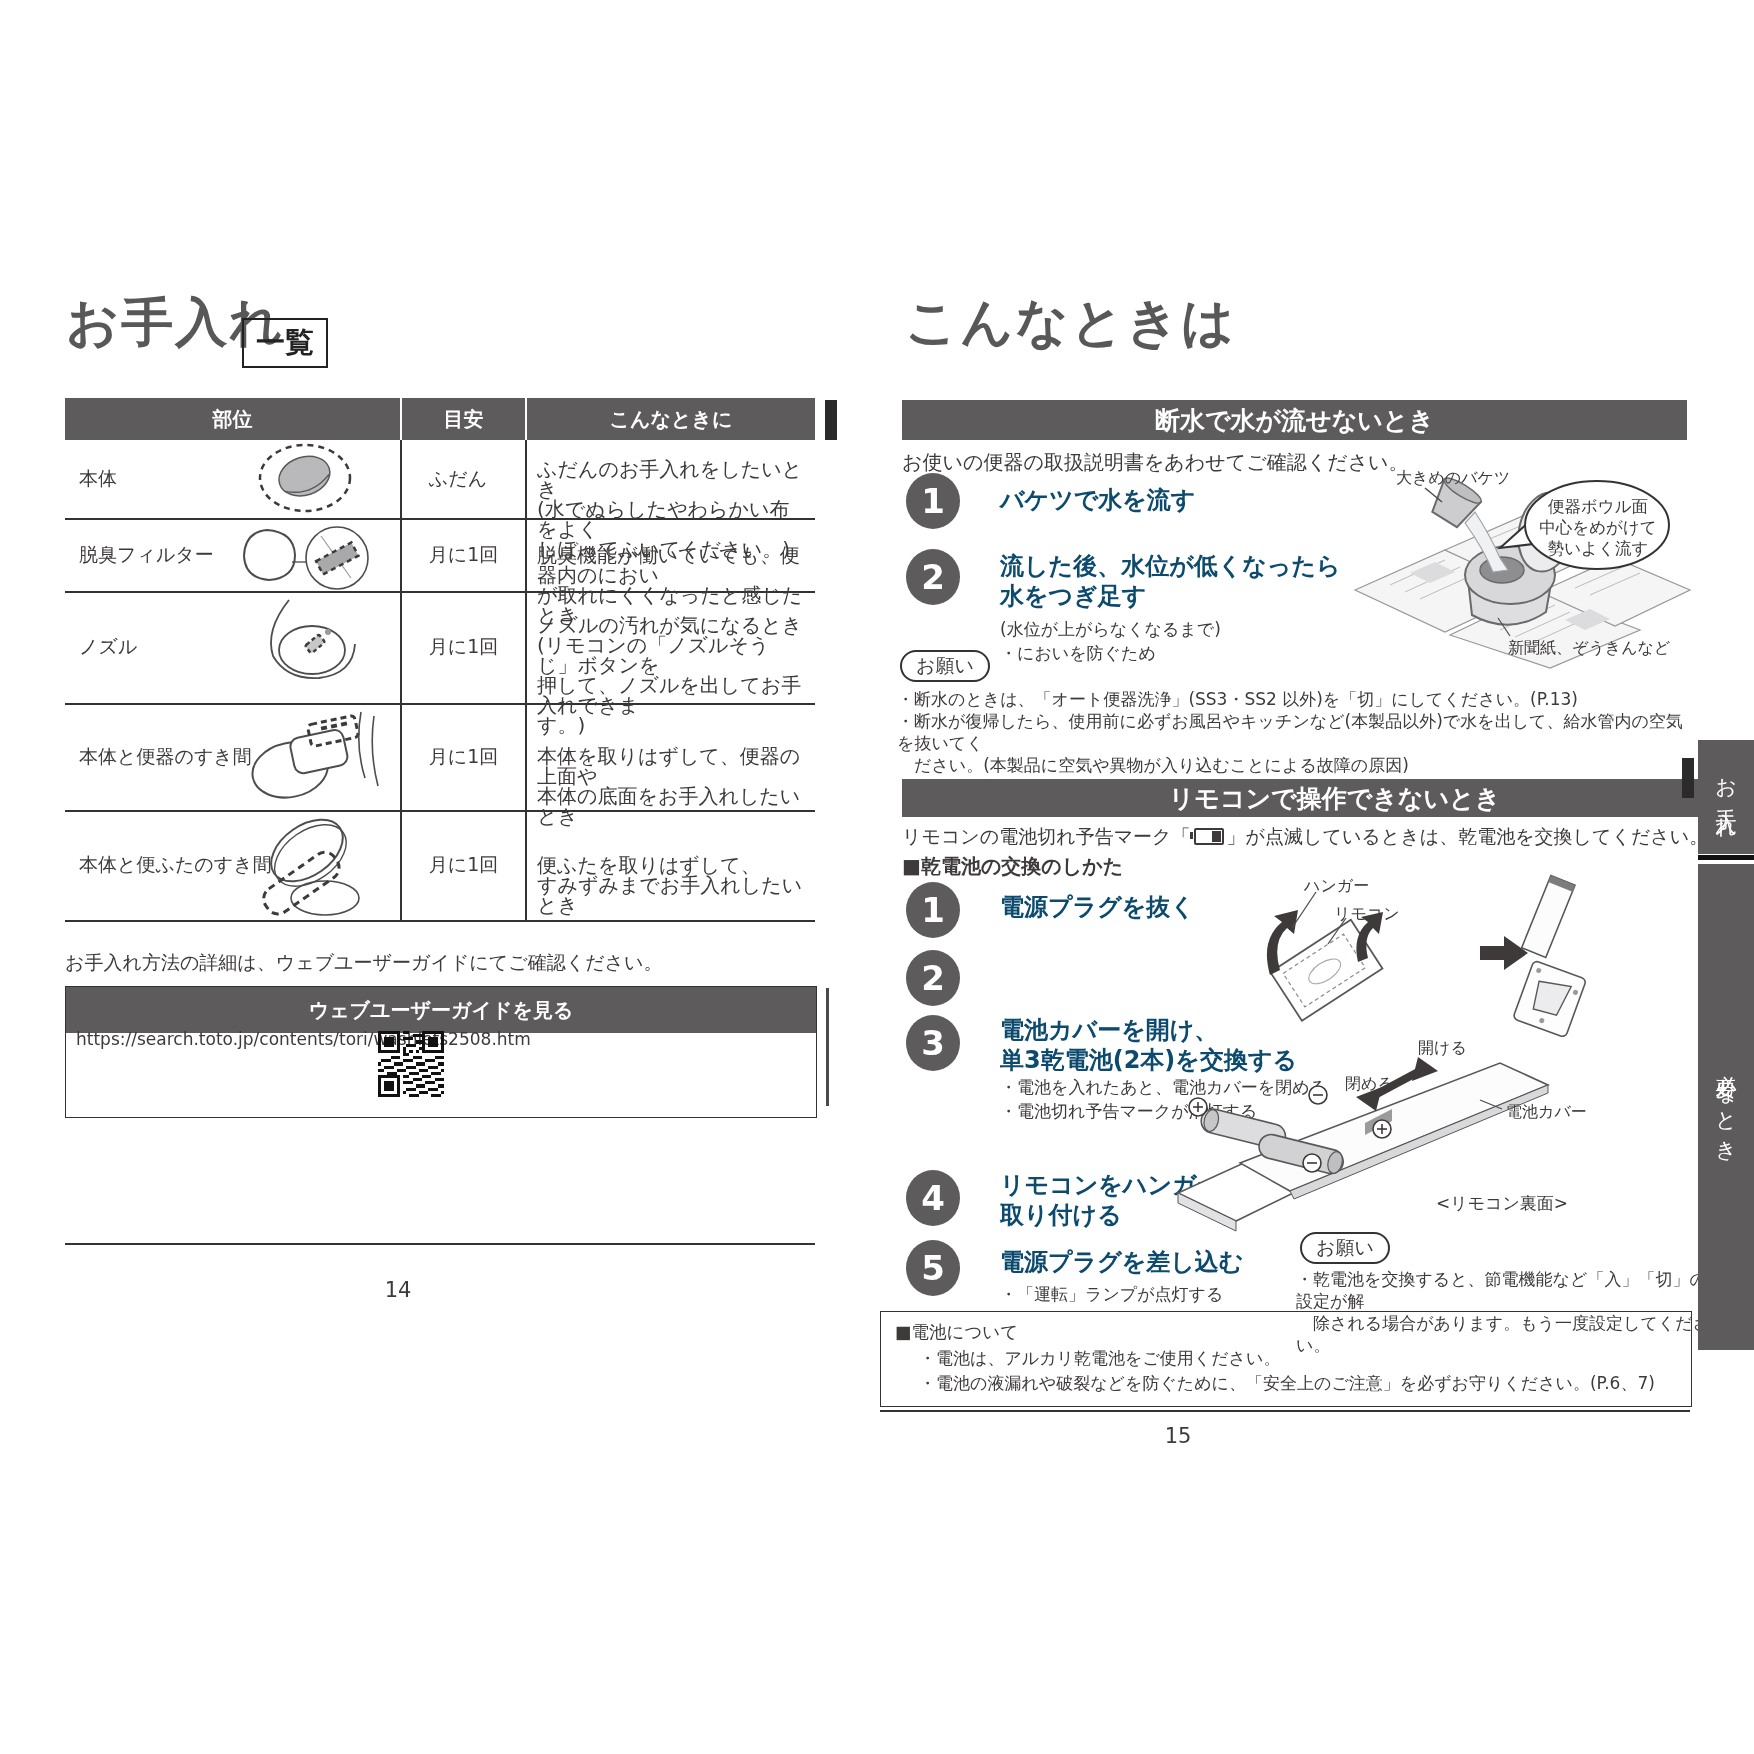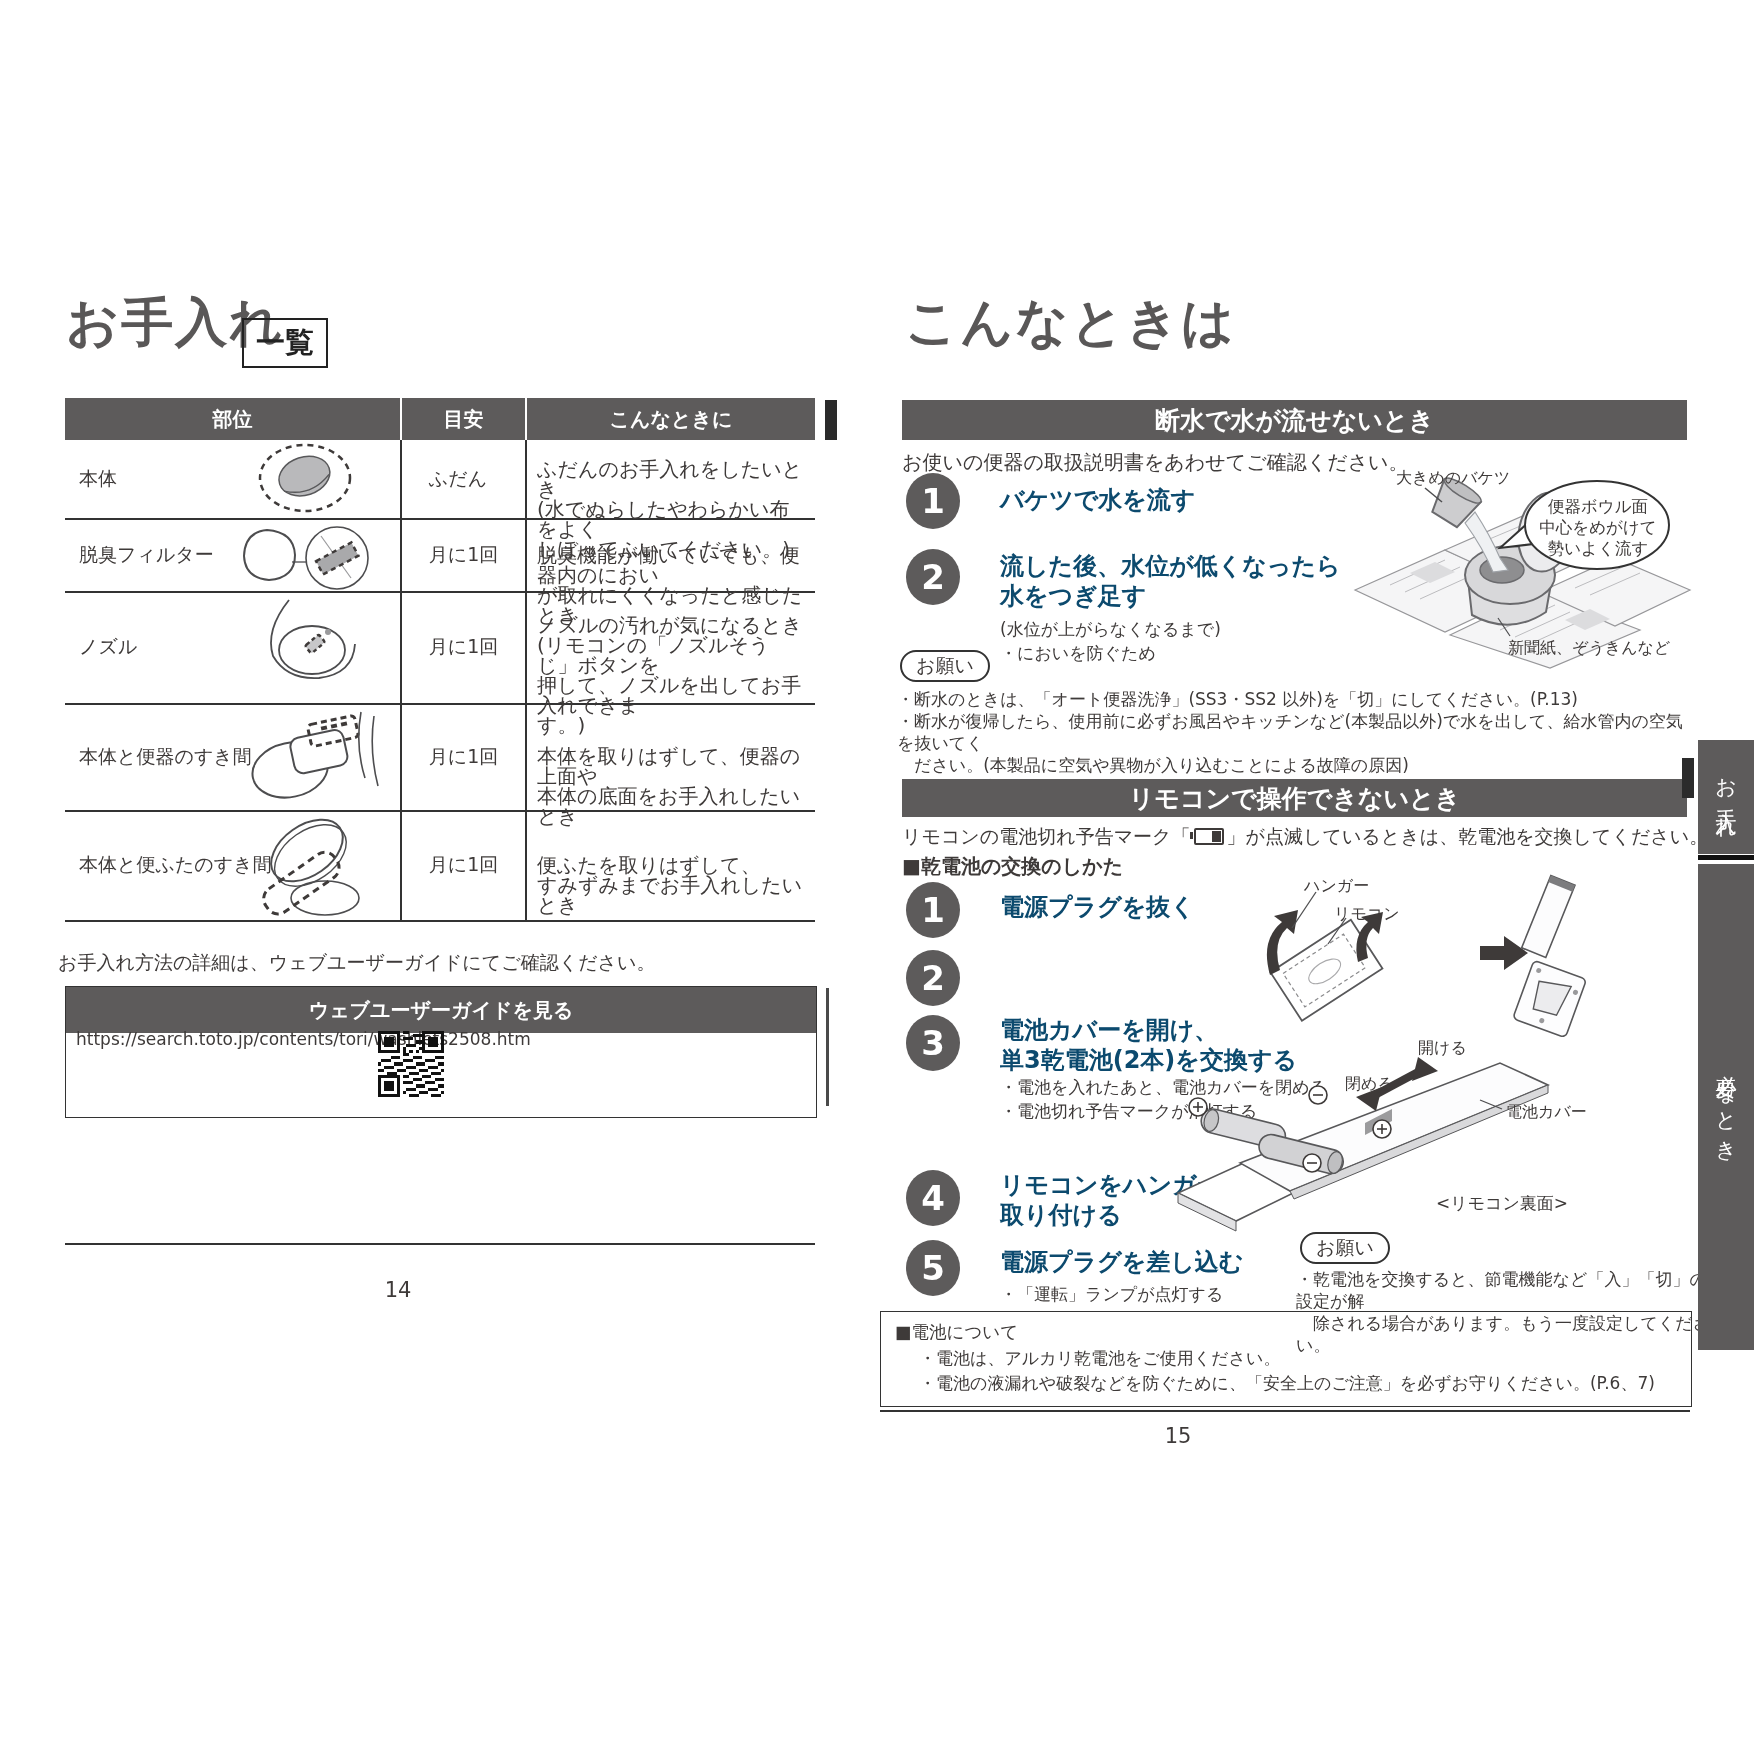--- a/index.html
+++ b/index.html
@@ -118,21 +118,21 @@
       <ellipse cx="80" cy="86" rx="34" ry="17" fill="none" stroke="#4d4d4f" stroke-width="1.6"></ellipse>
       <g transform="rotate(-35 58 70)">
         <rect x="14" y="56" width="84" height="28" rx="12" fill="none" stroke="#3e3a39" stroke-width="3" stroke-dasharray="7 5"></rect>
       </g>
     </svg>
     <div class="abs celllabel" style="left:337px;top:454px;width:123px;text-align:center;">月に1回</div>
     <div class="abs cellwhen pw" style="left:472px;top:445px;width:272px;">便ふたを取りはずして、
 すみずみまでお手入れしたいとき</div>
   </div>
 
-  <div class="abs" style="left:58px;top:950px;font-size:19px;">お手入れ方法の詳細は、ウェブユーザーガイドにてご確認ください。</div>
+  <div class="abs" style="left:65px;top:950px;font-size:19px;">お手入れ方法の詳細は、ウェブユーザーガイドにてご確認ください。</div>
   <div class="abs" style="left:65px;top:986px;width:750px;height:130px;border:1.5px solid #333;">
     <div class="bar" style="width:100%;height:46px;font-size:20px;">ウェブユーザーガイドを見る</div>
     <div style="position:absolute;left:10px;top:42px;font-size:17px;">https://search.toto.jp/contents/tori/washlets2508.htm</div>
     <div id="qr" style="position:absolute;left:312px;top:44px;width:66px;height:66px;">
         <svg width="66" height="66" viewBox="0 0 21 21" shape-rendering="crispEdges">
           <rect x="0" y="0" width="1" height="1" fill="#111"></rect>
           <rect x="1" y="0" width="1" height="1" fill="#111"></rect>
           <rect x="2" y="0" width="1" height="1" fill="#111"></rect>
           <rect x="3" y="0" width="1" height="1" fill="#111"></rect>
           <rect x="4" y="0" width="1" height="1" fill="#111"></rect>
@@ -412,21 +412,21 @@
     <line x1="148" y1="178" x2="160" y2="196" stroke="#4d4d4f" stroke-width="1.2"></line>
     <polygon points="150,108 190,72 200,102" fill="#fff" stroke="#333" stroke-width="2"></polygon>
     <ellipse cx="247" cy="85" rx="72" ry="44" fill="#fff" stroke="#333" stroke-width="2"></ellipse>
   </svg>
   <div class="abs illlabel" style="left:1396px;top:468px;">大きめのバケツ</div>
   <div class="abs illlabel pw" style="left:1532px;top:496px;width:132px;text-align:center;line-height:21px;font-size:16.5px;">便器ボウル面
 中心をめがけて
 勢いよく流す</div>
   <div class="abs illlabel" style="left:1508px;top:638px;">新聞紙、ぞうきんなど</div>
 
-  <div class="abs bar" style="left:902px;top:779px;width:785px;height:38px;font-size:25px;">リモコンで操作できないとき</div>
+  <div class="abs bar" style="left:902px;top:779px;width:785px;height:38px;font-size:25px;padding-left:40px;">リモコンで操作できないとき</div>
   <div class="abs" style="left:902px;top:824px;font-size:19px;">
     <span>リモコンの電池切れ予告マーク「</span><span class="batt"></span><span>」が点滅しているときは、乾電池を交換してください。</span>
   </div>
   <div class="abs" style="left:902px;top:853px;font-size:20px;font-weight:bold;">■乾電池の交換のしかた</div>
 
   <div class="abs stepnum" style="left:906px;top:882px;">1</div>
   <div class="abs steptitle" style="left:1000px;top:892px;">電源プラグを抜く</div>
 
   <div class="abs stepnum" style="left:906px;top:950px;">2</div>
 

